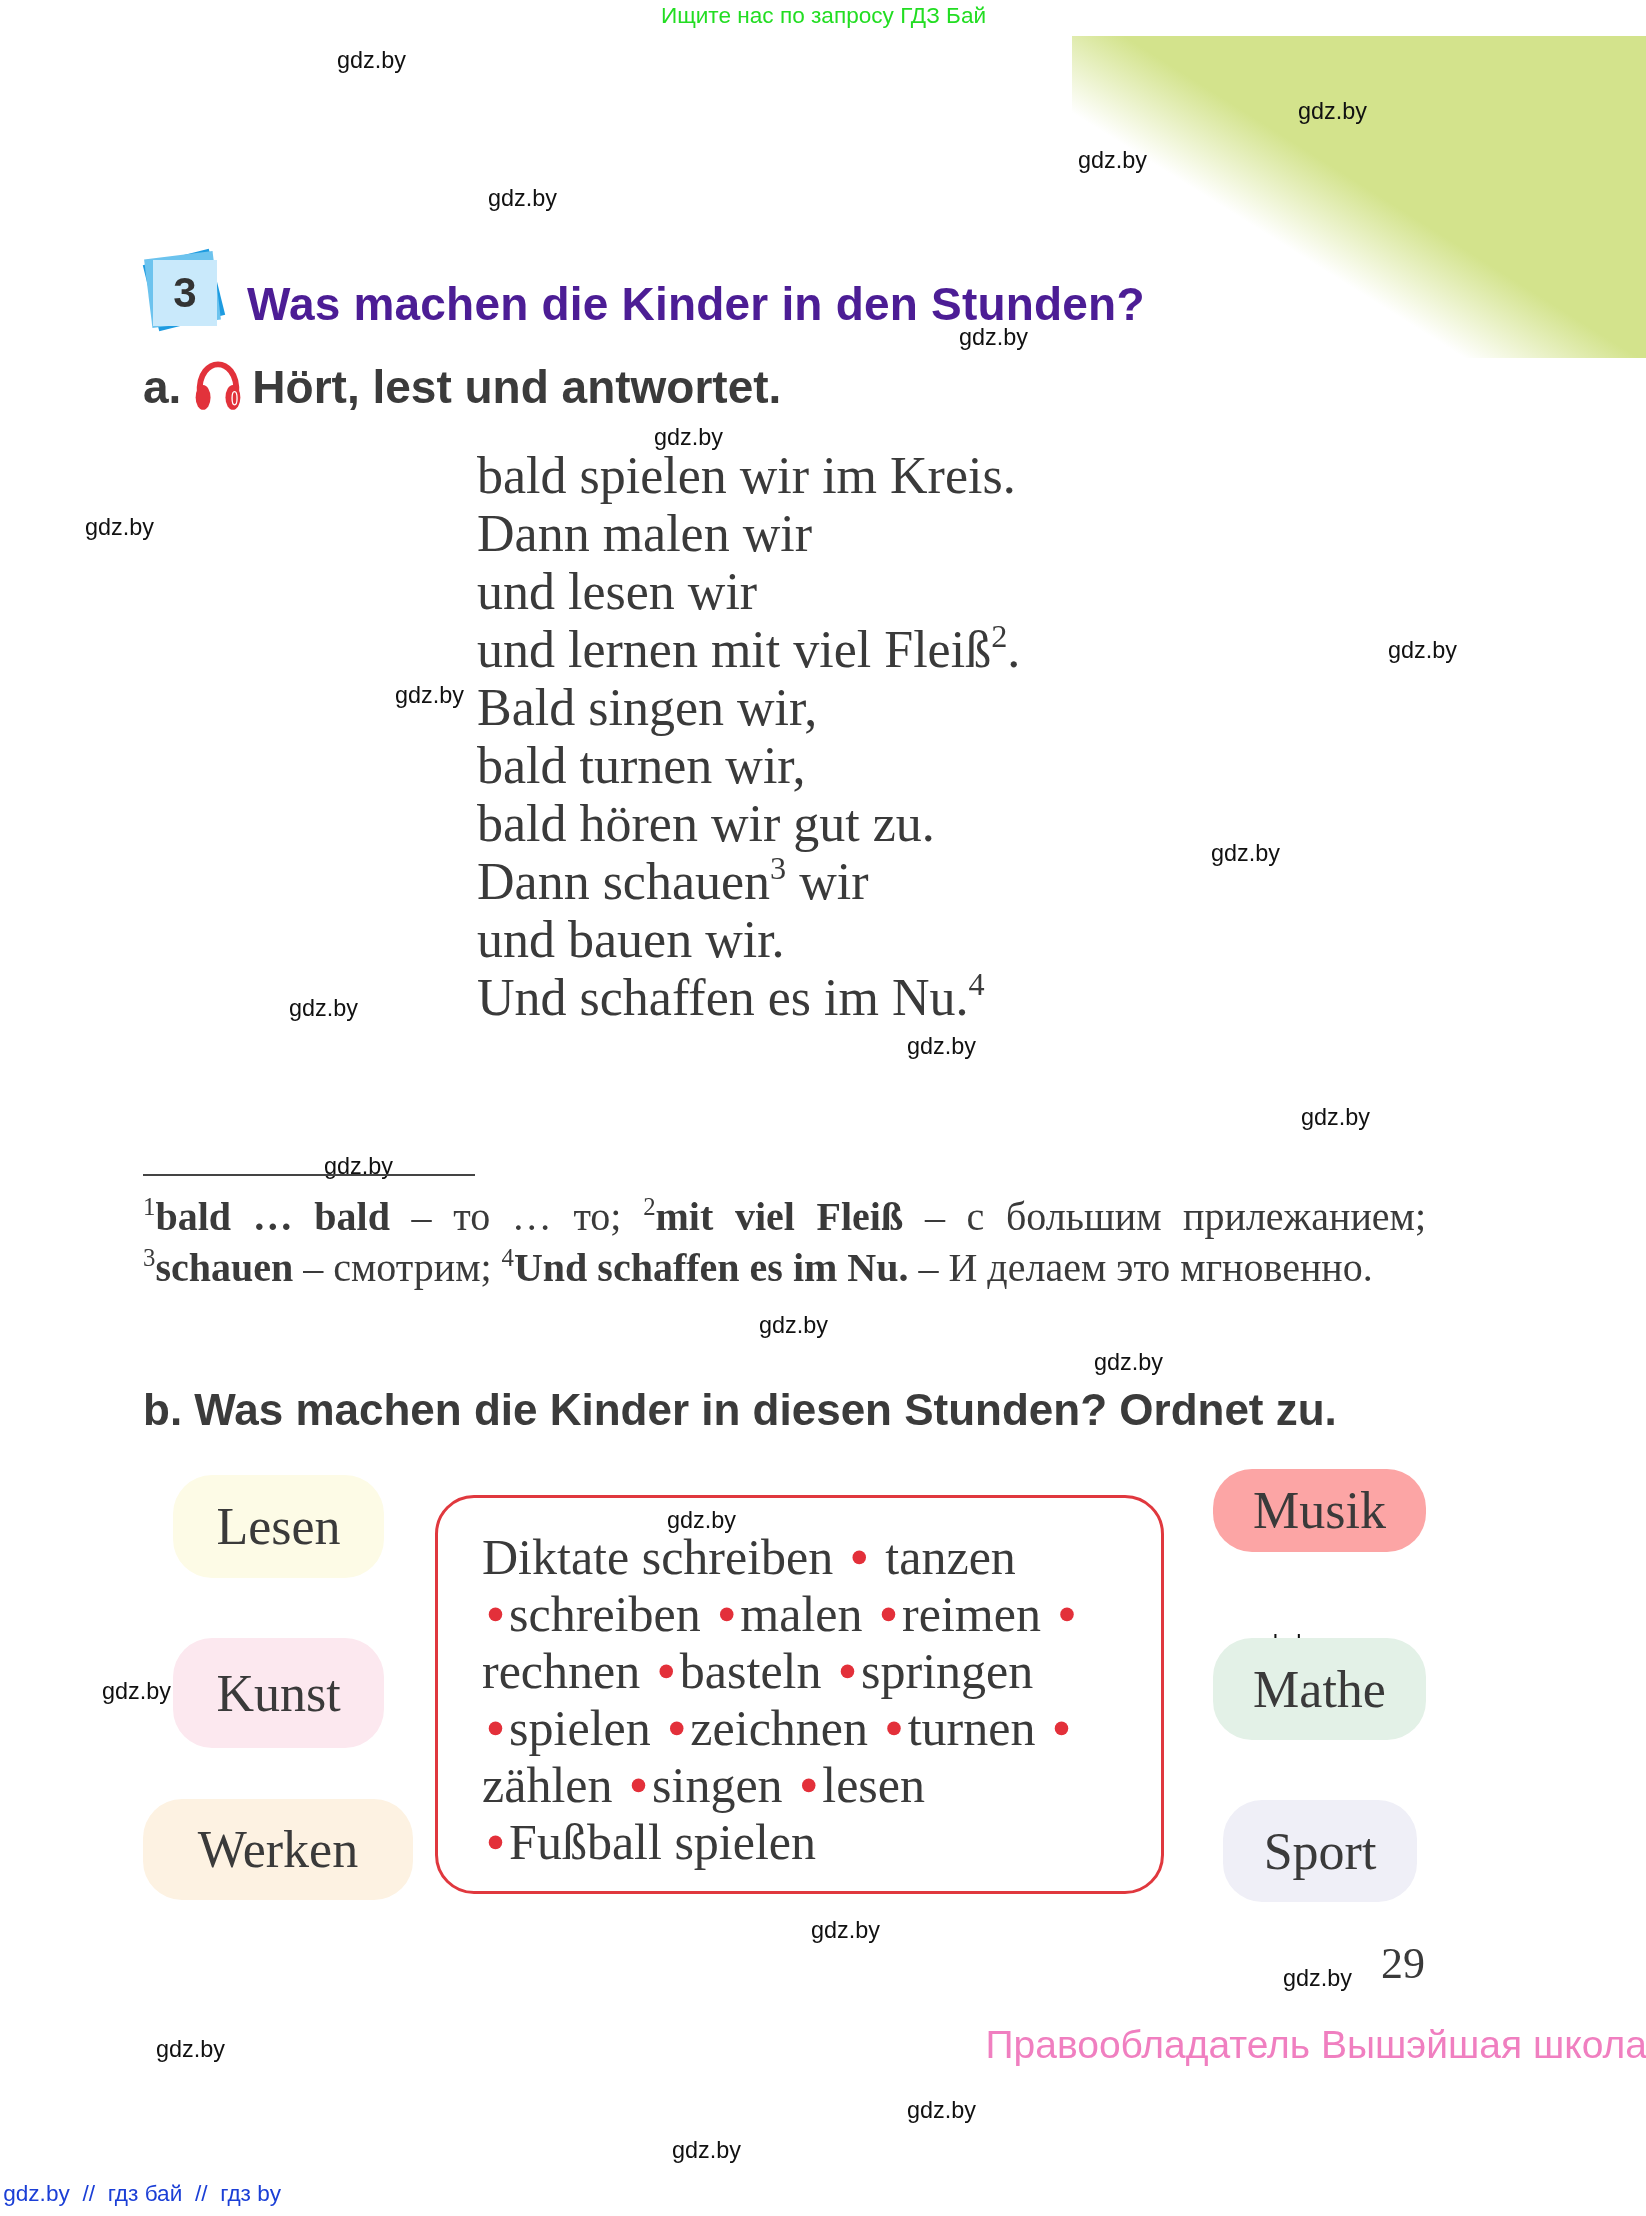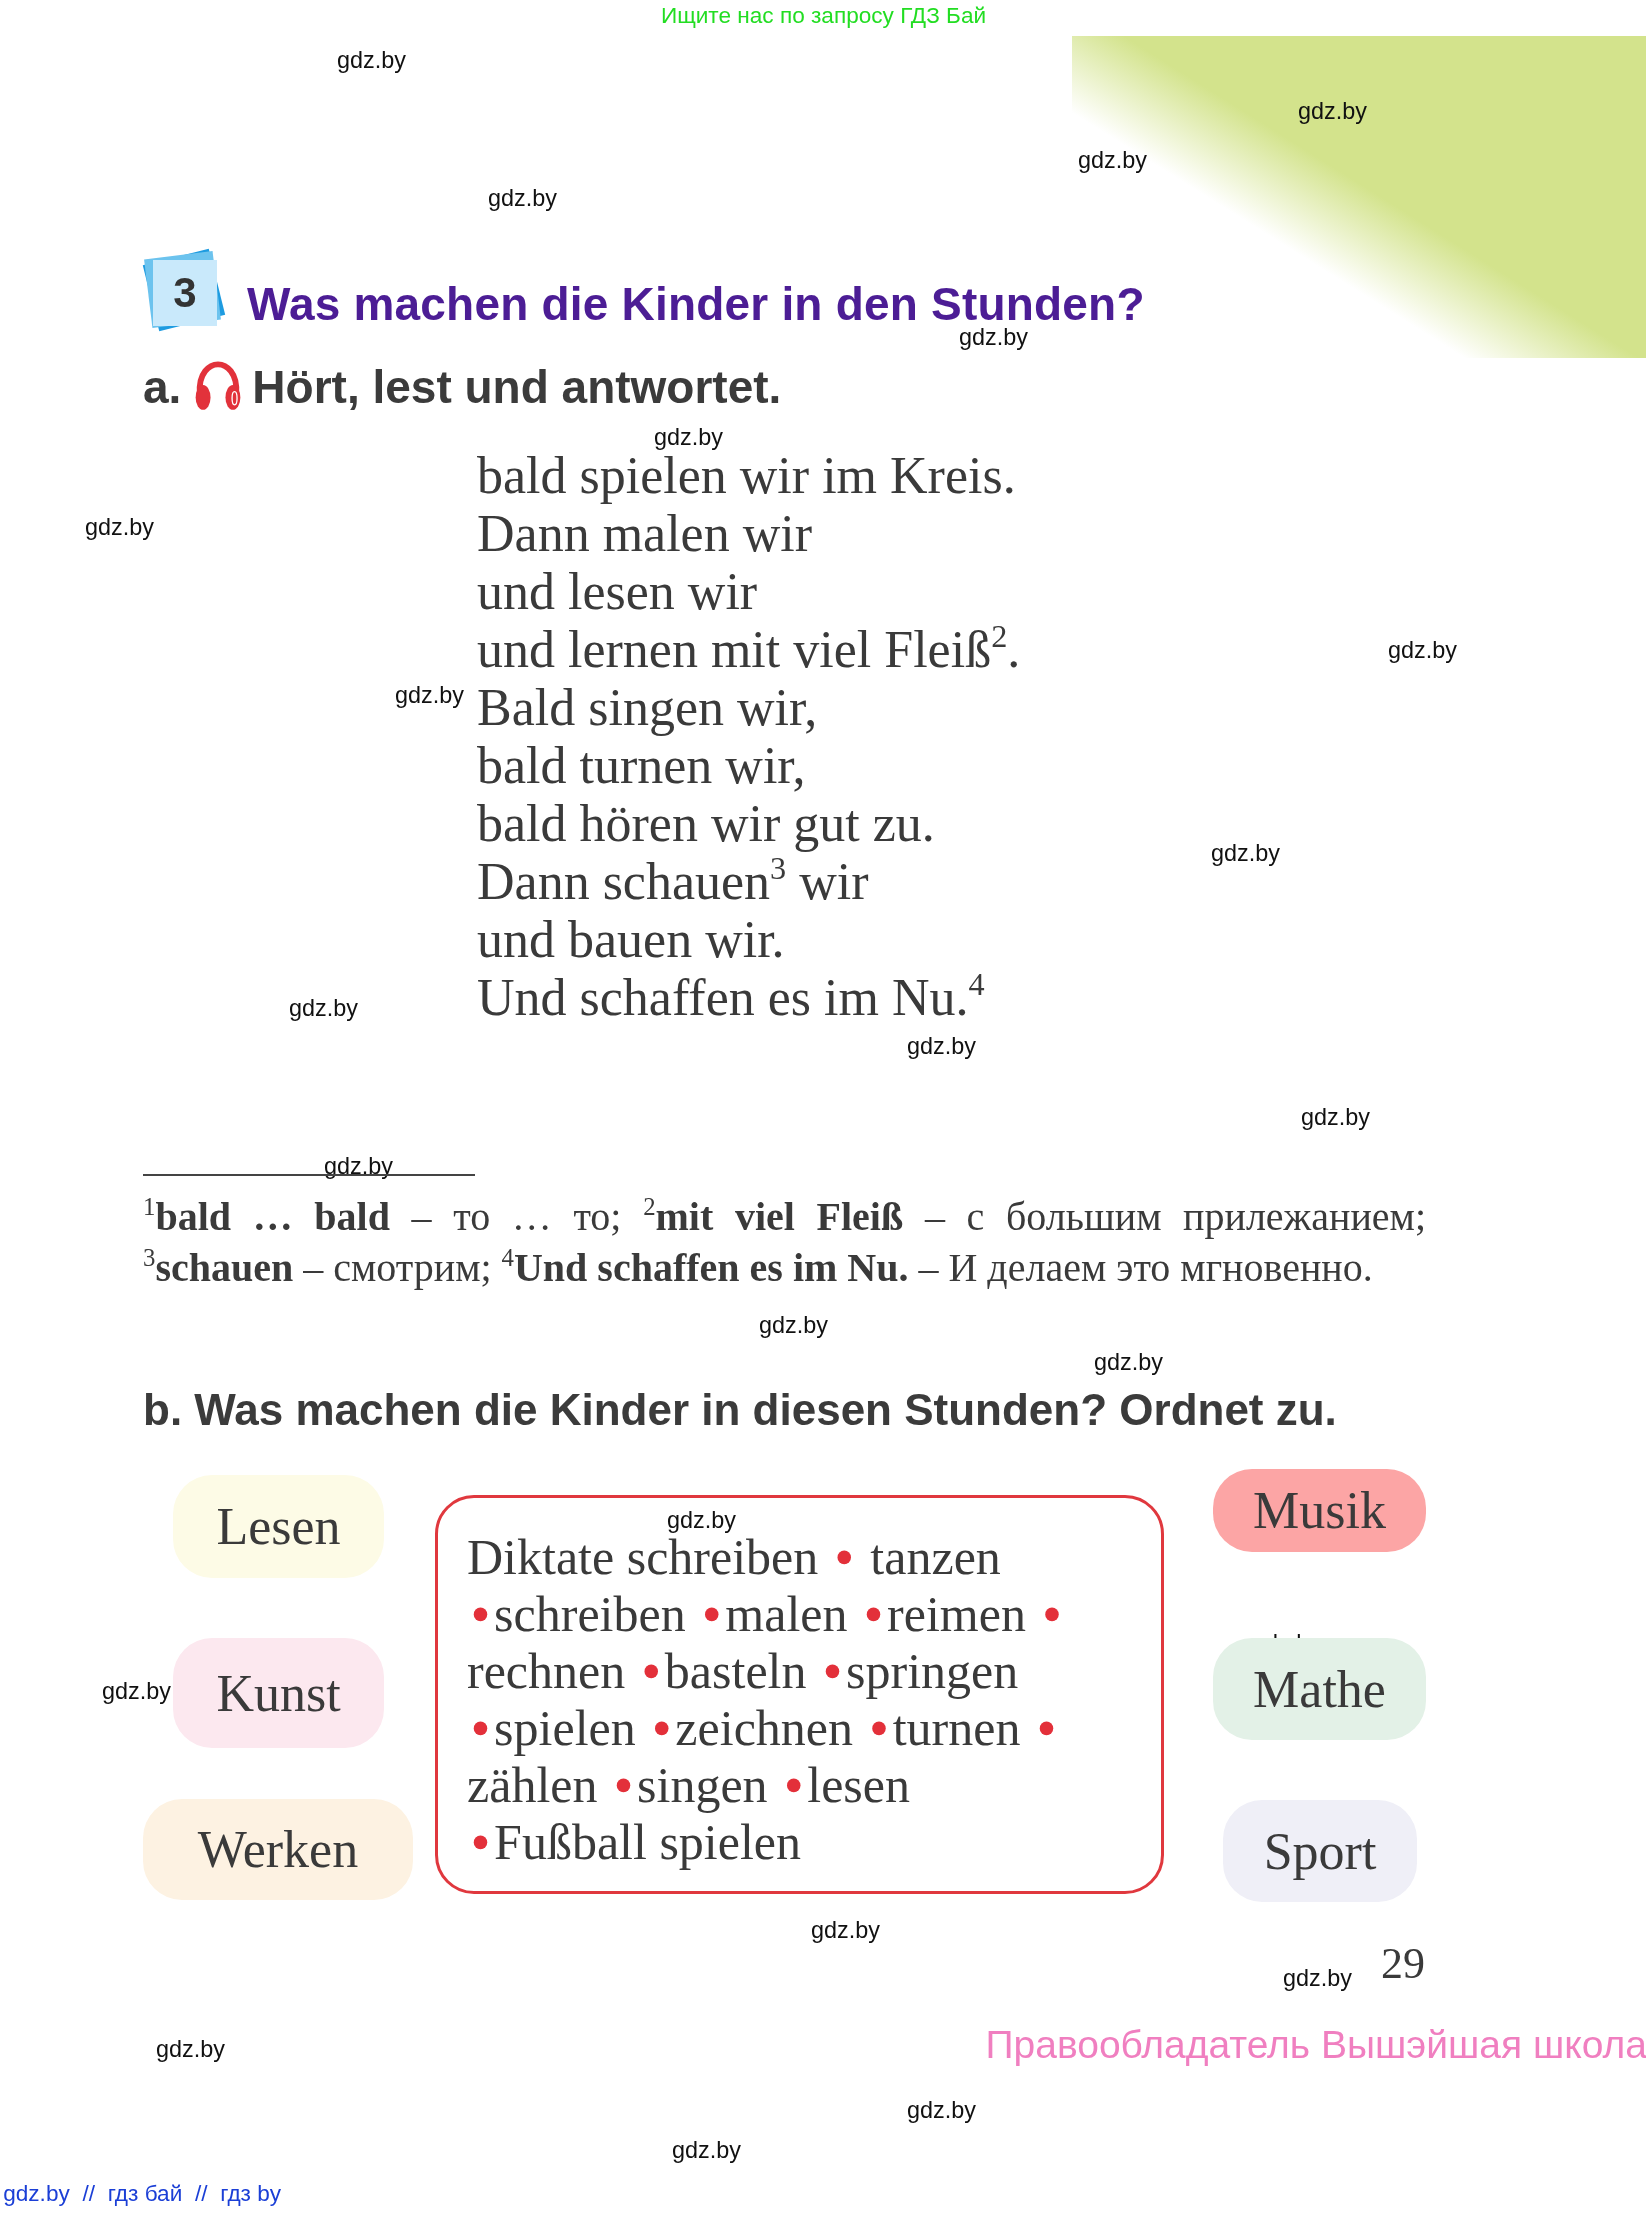--- a/index.html
+++ b/index.html
@@ -60,21 +60,21 @@
     position: absolute; left: 143px; top: 1385px; font-weight: bold; font-size: 44px;
     color: #3b3b3b; white-space: nowrap;
   }
   .pill {
     position: absolute; border-radius: 39px; display: flex; align-items: center; justify-content: center;
     font-family: "Liberation Serif", "DejaVu Serif", serif; font-size: 52px; color: #3a3a3a;
   }
   .wordbox {
     position: absolute; left: 435px; top: 1495px; width: 729px; height: 399px;
     border: 3.2px solid #e0383e; border-radius: 39px; box-sizing: border-box;
-    padding: 31px 16px 0 29px;
+    padding: 31px 16px 0 44px;
     font-family: "Liberation Serif", "DejaVu Serif", serif; font-size: 50px; line-height: 57px;
     color: #3a3a3a;
   }
   .wordbox .line { white-space: nowrap; }
   .wordbox .dot { color: #e3303a; font-weight: bold; padding: 0 4.8px; }
   .pagenum {
     position: absolute; left: 1381px; top: 1938px;
     font-family: "Liberation Serif", "DejaVu Serif", serif; font-size: 44px; color: #3a3a3a;
   }
   .rights {

